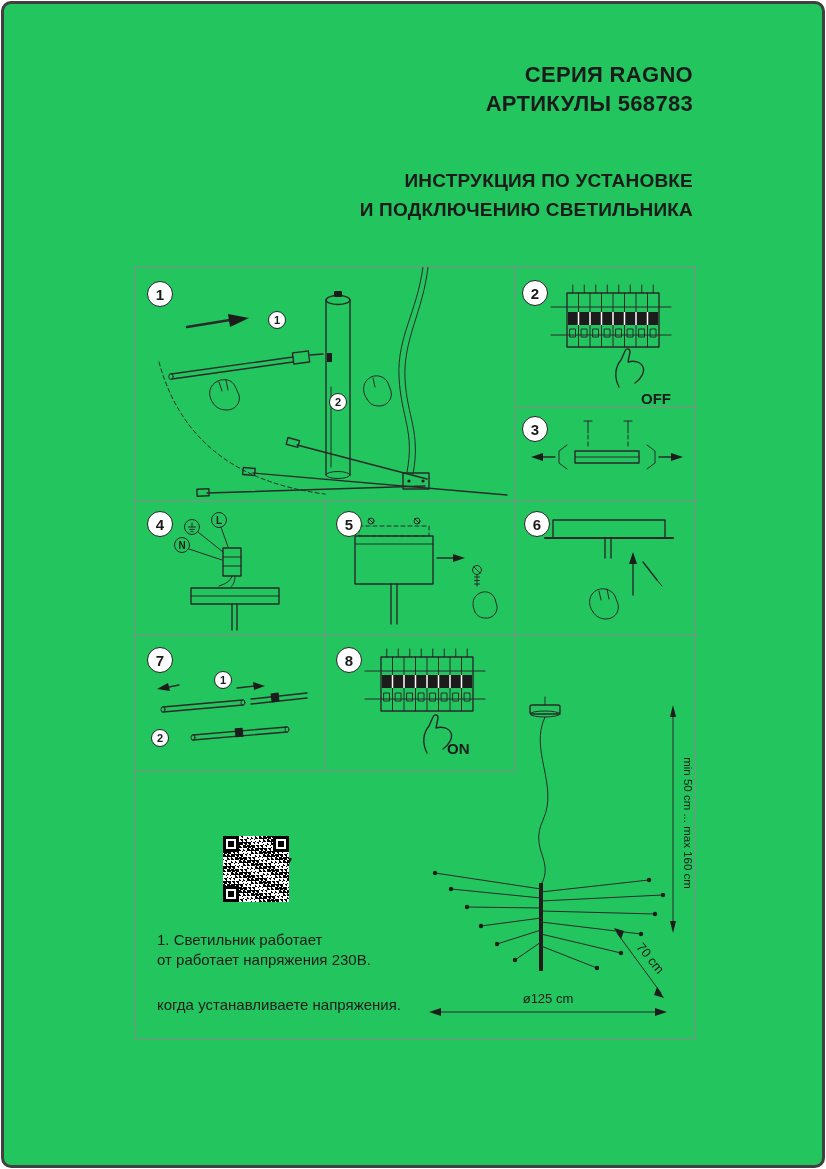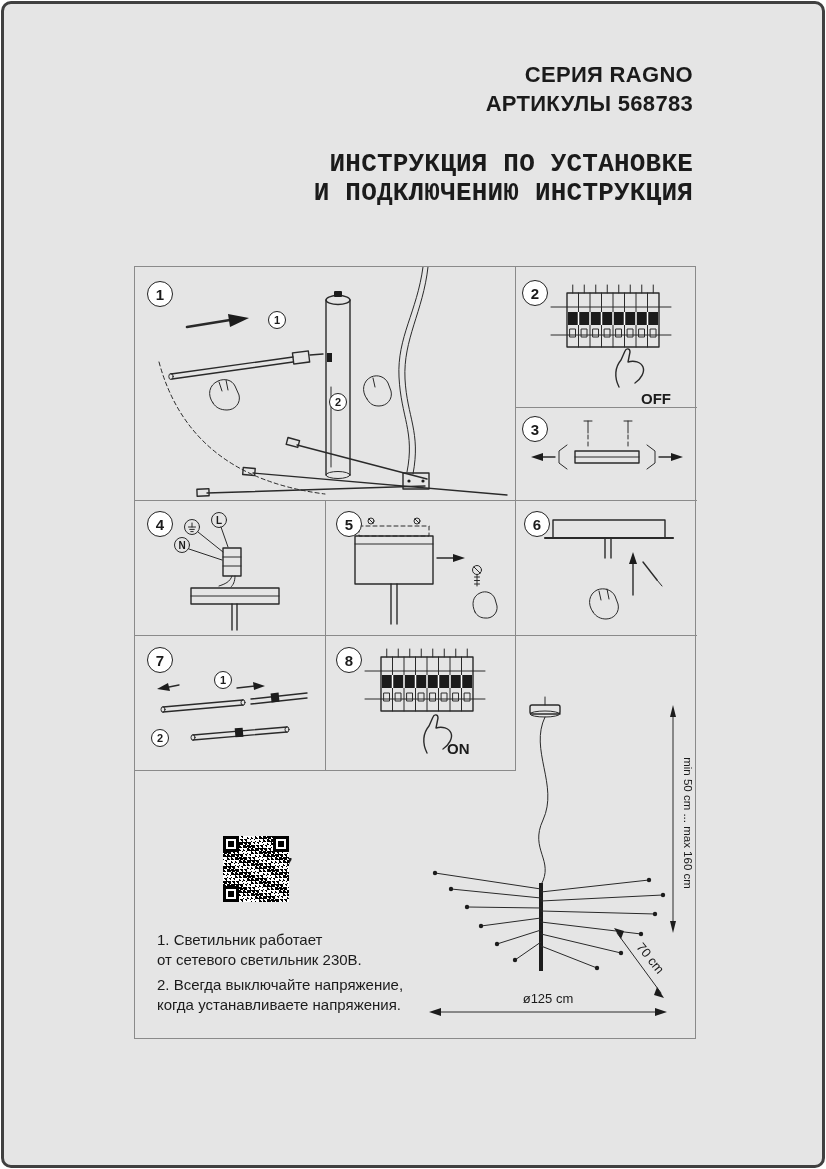--- a/index.html
+++ b/index.html
@@ -1,23 +1,23 @@
 <!DOCTYPE html>
 <html><head>
 <meta charset="utf-8">
 <style>
   html,body{margin:0;padding:0;background:#fff;}
   body{width:826px;height:1169px;position:relative;overflow:hidden;
        font-family:"Liberation Sans",sans-serif;color:#1b1b1b;}
-  .sheet{position:absolute;inset:1px;border:3px solid #404040;border-radius:10px;background:#e5e5e5;}
+  .sheet{position:absolute;inset:1px;border:3px solid #404040;border-radius:10px;background:#22c55e;}
 
   
   .hdr{position:absolute;right:129px;text-align:right;font-weight:bold;}
   .hdr-top{top:56px;font-size:22px;line-height:29px;letter-spacing:.3px;}
-  .hdr-instr{top:146px;font-size:26px;line-height:29px;letter-spacing:.2px;font-family:Liberation Mono, monospace;}
+  .hdr-instr{top:162px;font-size:19px;line-height:29px;letter-spacing:.2px;}
 
   
   .diagram{position:absolute;left:130px;top:262px;width:562px;height:773px;
            border:1px solid #8a8a8a;box-sizing:border-box;}
   .gl{position:absolute;background:#8a8a8a;}
   .panel{position:absolute;}
   .panel-art{position:absolute;left:0;top:0;width:100%;height:100%;}
 
   .stepnum{position:absolute;width:26px;height:26px;border:1.6px solid #222;border-radius:50%;
            display:flex;align-items:center;justify-content:center;font-size:15px;font-weight:bold;
@@ -57,21 +57,21 @@
 <body>
 
 <div class="sheet">
 
   <div class="hdr hdr-top">
     <div>СЕРИЯ RAGNO</div>
     <div>АРТИКУЛЫ 568783</div>
   </div>
   <div class="hdr hdr-instr">
     <div>ИНСТРУКЦИЯ ПО УСТАНОВКЕ</div>
-    <div>И ПОДКЛЮЧЕНИЮ ИНСТРУКЦИЯ</div>
+    <div>И ПОДКЛЮЧЕНИЮ СВЕТИЛЬНИКА</div>
   </div>
 
   <div class="diagram">
 
     <div class="gl" style="left:380px;top:140px;width:182px;height:1px;"></div>
     <div class="gl" style="left:0;top:233px;width:562px;height:1px;"></div>
     <div class="gl" style="left:0;top:368px;width:562px;height:1px;"></div>
     <div class="gl" style="left:0;top:503px;width:381px;height:1px;"></div>
     <div class="gl" style="left:380px;top:0;width:1px;height:503px;"></div>
     <div class="gl" style="left:190px;top:233px;width:1px;height:270px;"></div>
@@ -338,24 +338,24 @@
     <div class="info">
       <div class="article">733247</div>
       <div class="qr">
         <span class="qr-f tlc"></span>
         <span class="qr-f trc"></span>
         <span class="qr-f blc"></span>
       </div>
       <div class="notes">
         <p>
           <span>1. Светильник работает</span><br>
-          <span>от сетевого светильник 230В.</span>
+          <span>от работает напряжения 230В.</span>
         </p>
         <p>
-          <span>2. Всегда выключайте напряжение,</span><br>
+          <br>
           <span>когда устанавливаете напряжения.</span>
         </p>
       </div>
     </div>
 
     <div class="panel" style="left:290px;top:368px;width:272px;height:403px;">
       <svg class="panel-art" viewBox="0 0 272 403">
         <line class="ln thin" x1="120" y1="62" x2="120" y2="70"></line>
         <rect class="ln" x="105" y="70" width="30" height="9" rx="2"></rect>
         <ellipse class="ln thin" cx="120" cy="79" rx="15" ry="3"></ellipse>

